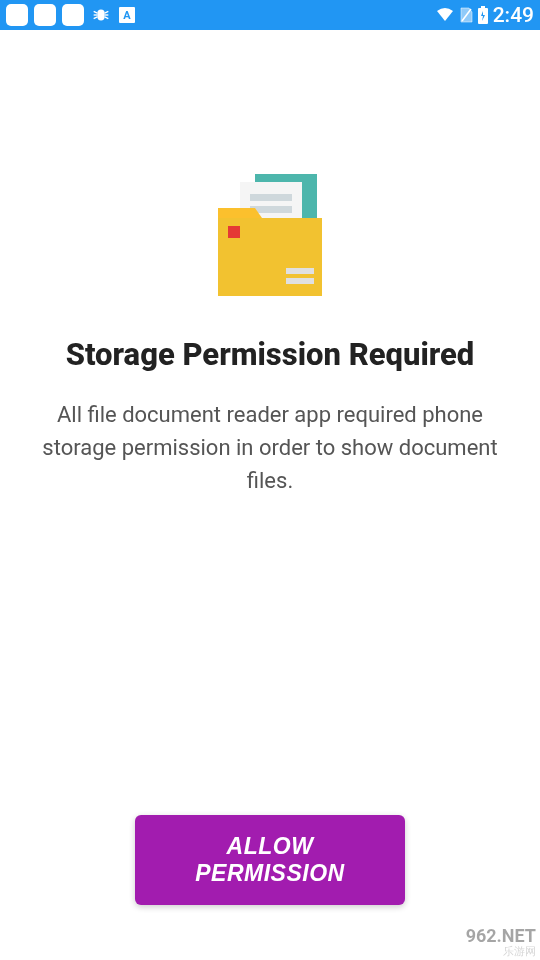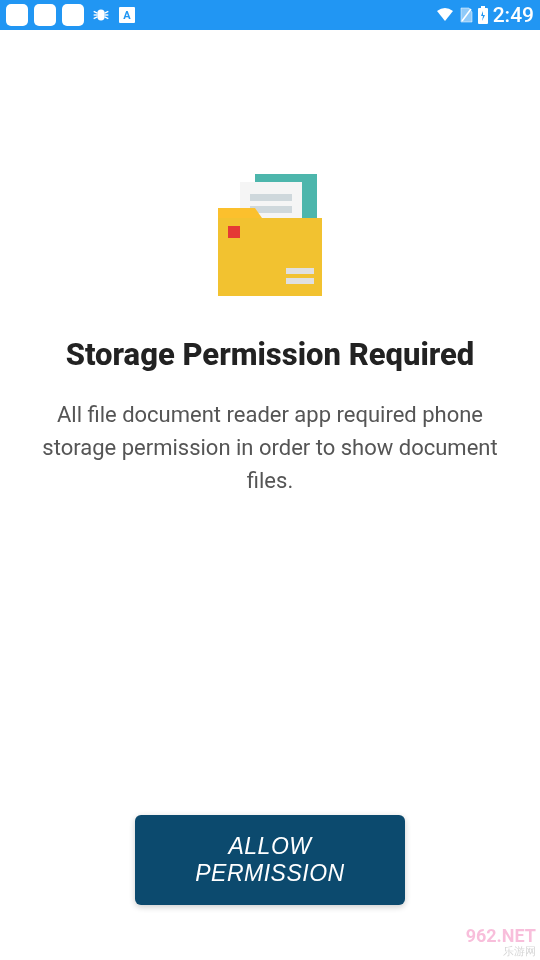--- a/index.html
+++ b/index.html
@@ -74,47 +74,47 @@
       color: #555555;
       text-align: center;
       padding: 0 10px;
       font-weight: 400;
     }
     .allow-button {
       position: absolute;
       bottom: 55px;
       left: 50%;
       transform: translateX(-50%);
-      background: #0c4a6e;
+      background: #a21caf;
       color: #ffffff;
       border: none;
       border-radius: 6px;
       padding: 18px 38px;
       font-size: 23px;
-      font-weight: 400;
+      font-weight: 700;
       font-style: italic;
       letter-spacing: 0.5px;
       cursor: pointer;
       box-shadow: 0 2px 6px rgba(0,0,0,0.2);
     }
     .watermark {
       position: absolute;
       bottom: 0;
       right: 0;
       opacity: 0.35;
       font-size: 11px;
       color: #888;
       text-align: right;
       line-height: 1.1;
       padding: 2px 4px;
     }
     .watermark .domain {
       font-size: 18px;
       font-weight: 700;
-      color: #ec4899;
+      color: #000000;
     }
   </style>
 </head>
 <body>
 
 <div class="status-bar">
   <div class="status-left">
     <div class="status-square"></div>
     <div class="status-square"></div>
     <div class="status-square"></div>

